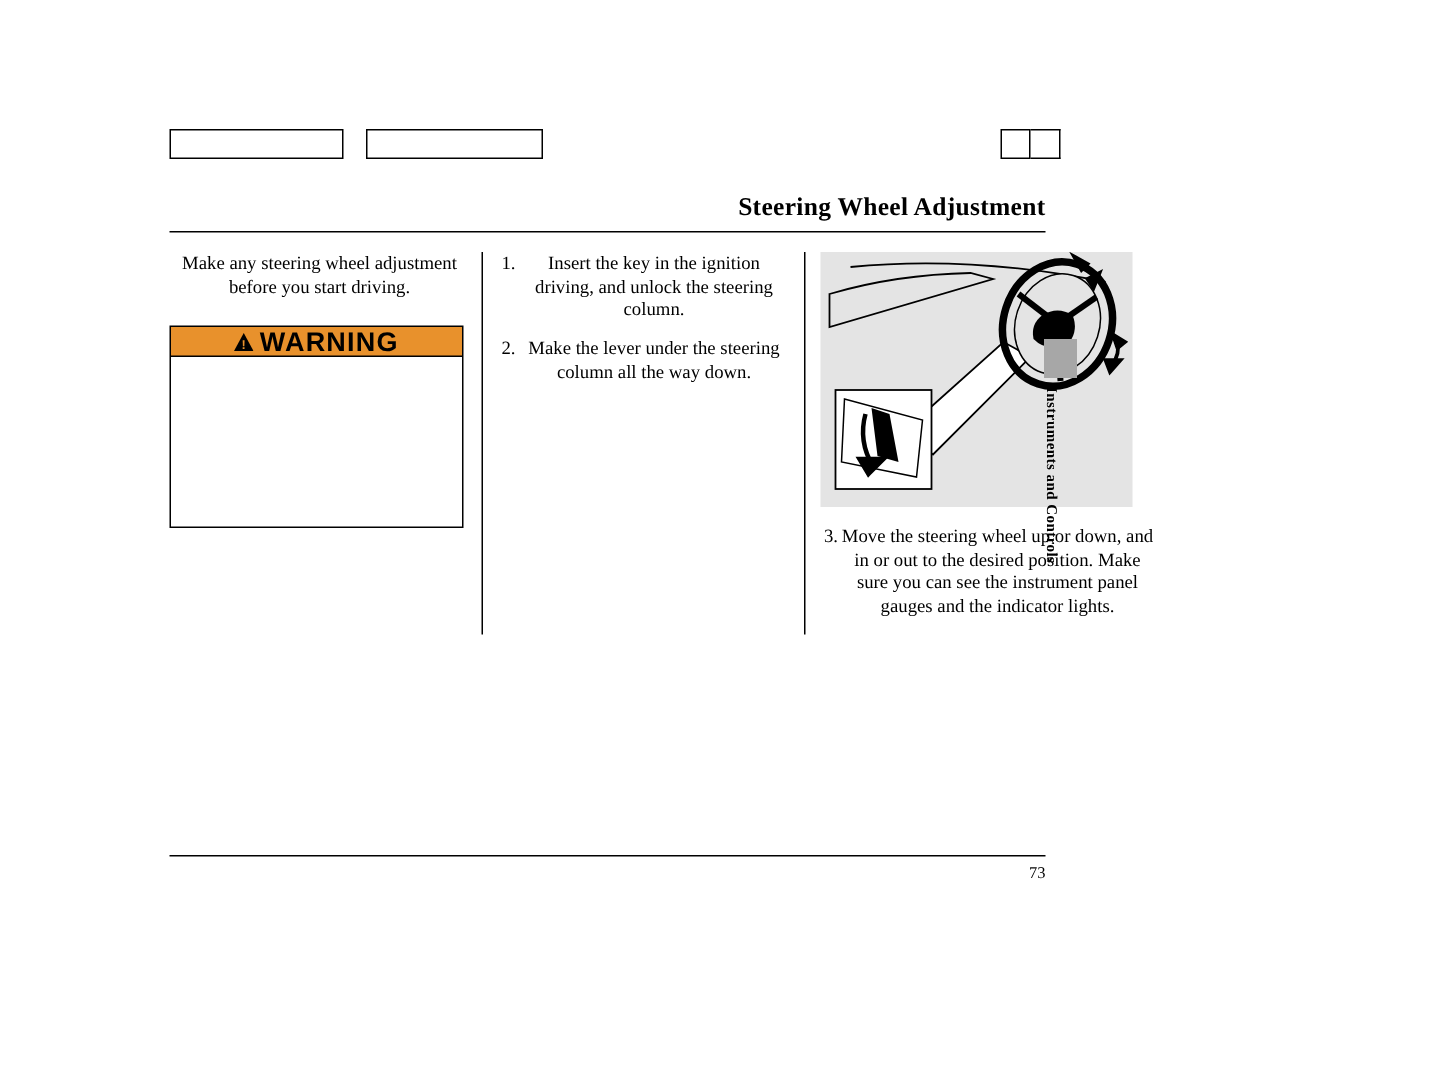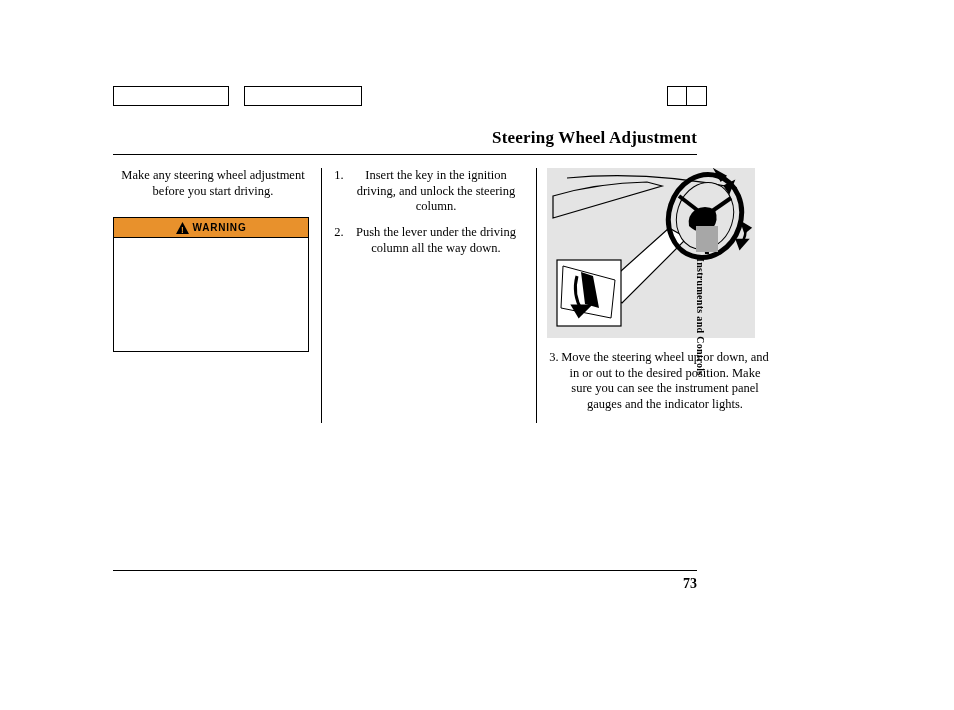--- a/index.html
+++ b/index.html
@@ -18,31 +18,31 @@
   .content { position: absolute; top: 168px; left: 113px; width: 656px; display: flex; text-align: center; }
   .col { font-size: 12.5px; line-height: 1.25; }
   .col1 { width: 208px; padding-right: 8px; }
   .col2 { width: 216px; padding: 0 10px; border-left: 1px solid #000; border-right: 1px solid #000; }
   .col3 { width: 232px; padding-left: 10px; }
   .intro { margin-bottom: 18px; }
   .warning-box { border: 1.3px solid #000; width: 196px; height: 135px; }
   .warning-header { background: #e8912c; display: flex; align-items: center; justify-content: center; height: 20px; gap: 4px; border-bottom: 1.3px solid #000; }
   .warning-header .tri { position: relative; width: 13px; height: 12px; }
   .warning-header .tri svg { display: block; }
-  .warning-header .label { font-family: Arial, Helvetica, sans-serif; font-weight: 900; font-size: 10px; letter-spacing: 0.8px; }
+  .warning-header .label { font-family: Arial, Helvetica, sans-serif; font-weight: 900; font-size: 18px; letter-spacing: 0.8px; }
   .step { display: flex; margin-bottom: 10px; }
   .step .num { width: 14px; flex-shrink: 0; }
   .step .txt { flex: 1; }
   .figure { width: 208px; height: 170px; background: #e4e4e4; margin-bottom: 12px; position: relative; overflow: hidden; }
   .figure svg { position: absolute; top: 0; left: 0; }
   .tab { position: absolute; right: 164px; top: 226px; width: 22px; height: 26px; background: #a7a7a7; }
   .side-label { position: absolute; right: 176px; top: 258px; writing-mode: vertical-rl; font-size: 10px; font-weight: bold; letter-spacing: 0.3px; }
   .footer { position: absolute; top: 570px; left: 113px; right: 185px; }
   .foot-rule { border: none; border-top: 1px solid #000; }
-  .page-num { position: absolute; right: 0; top: 6px; font-weight: bold; font-size: 14px; }
+  .page-num { position: absolute; right: 0; top: 6px; font-weight: normal; font-size: 11px; }
 </style>
 </head>
 <body>
 
 <div class="page">
 
   <div class="crop-marks">
     <span class="crop-box a"></span>
     <span class="crop-box b"></span>
     <span class="crop-twin">
@@ -72,21 +72,21 @@
       </div>
     </div>
 
     <div class="col col2">
       <div class="step">
         <span class="num">1.</span>
         <span class="txt">Insert the key in the ignition driving, and unlock the steering column.</span>
       </div>
       <div class="step">
         <span class="num">2.</span>
-        <span class="txt">Push the lever under the driving column all the way down.</span>
+        <span class="txt">Make the lever under the steering column all the way down.</span>
       </div>
     </div>
 
     <div class="col col3">
       <div class="figure">
         <svg width="208" height="170" viewBox="0 0 208 170">
 
           <path d="M20 10 Q 100 2 190 20" stroke="#000" stroke-width="1.2" fill="none"></path>
           <path d="M6 28 Q 50 15 100 14 L 115 18 L 6 50 Z" stroke="#000" stroke-width="1.2" fill="none"></path>
 

